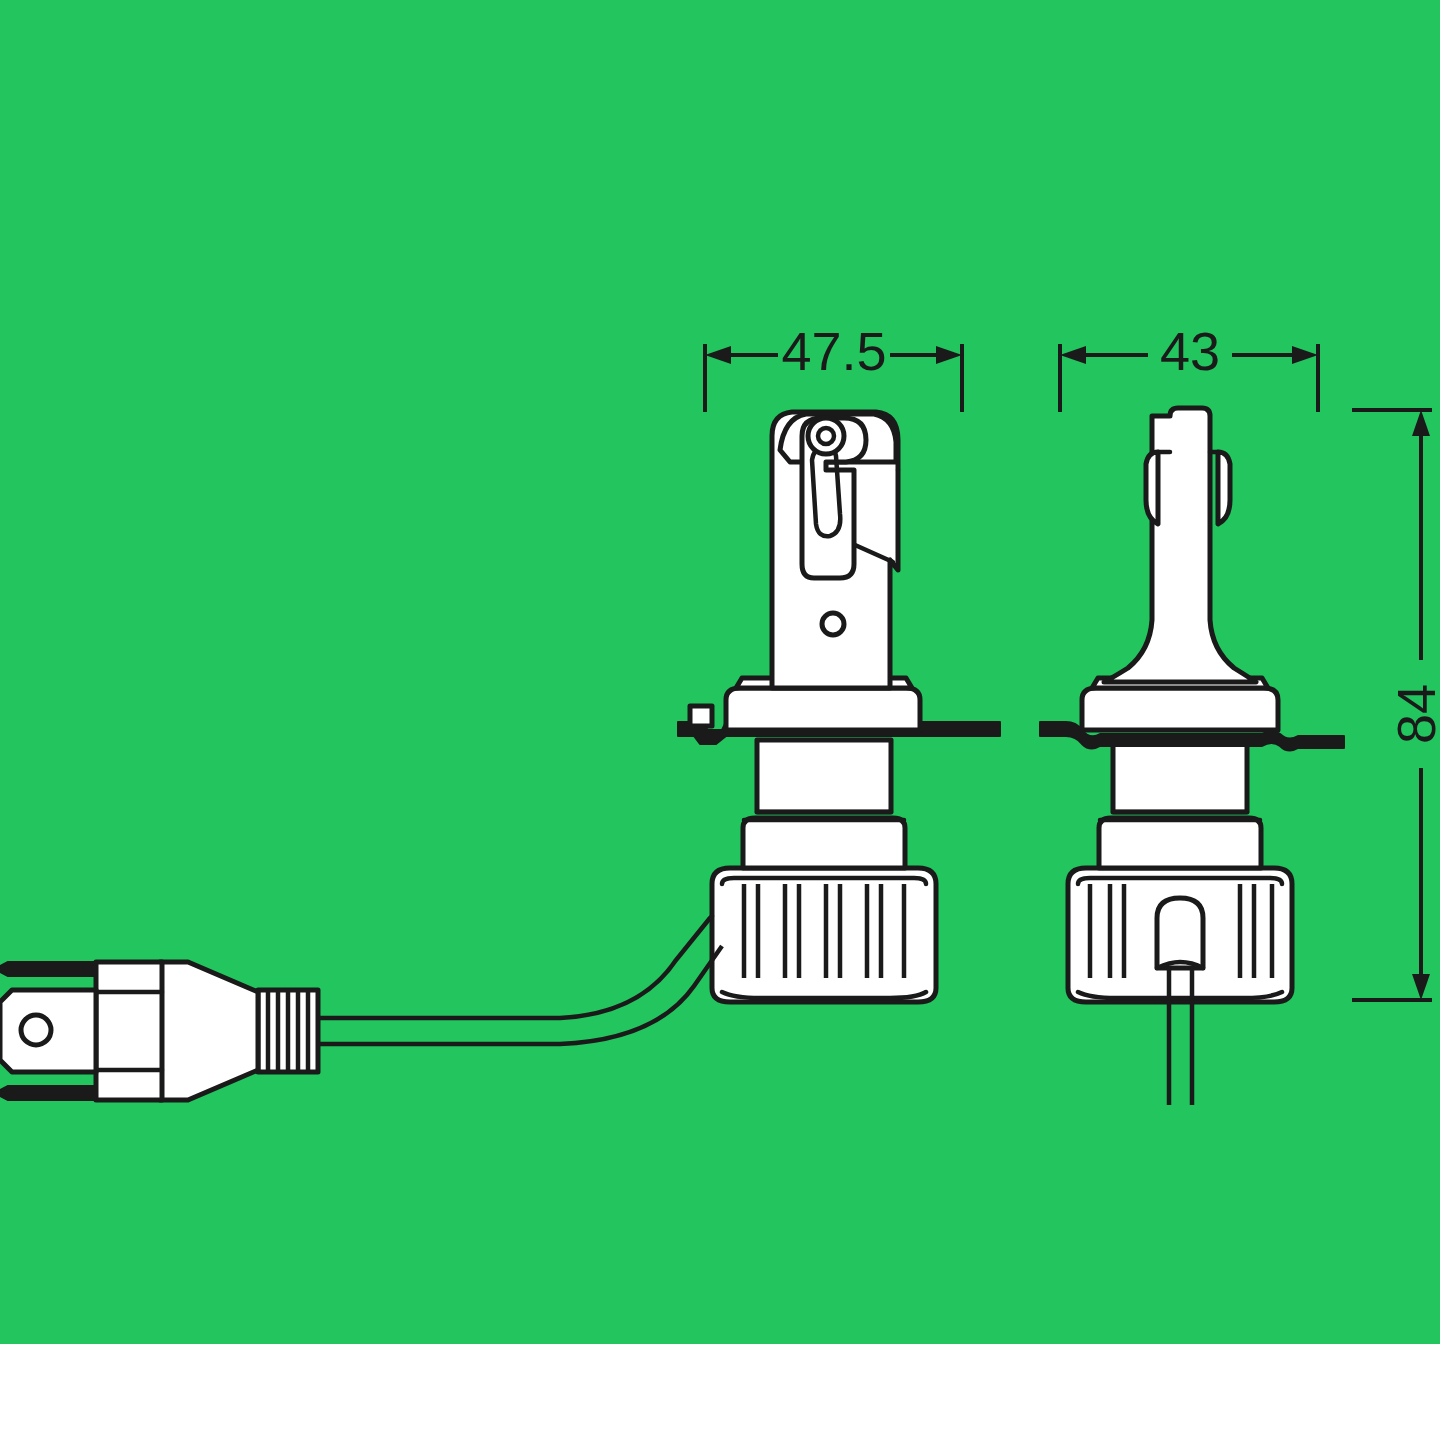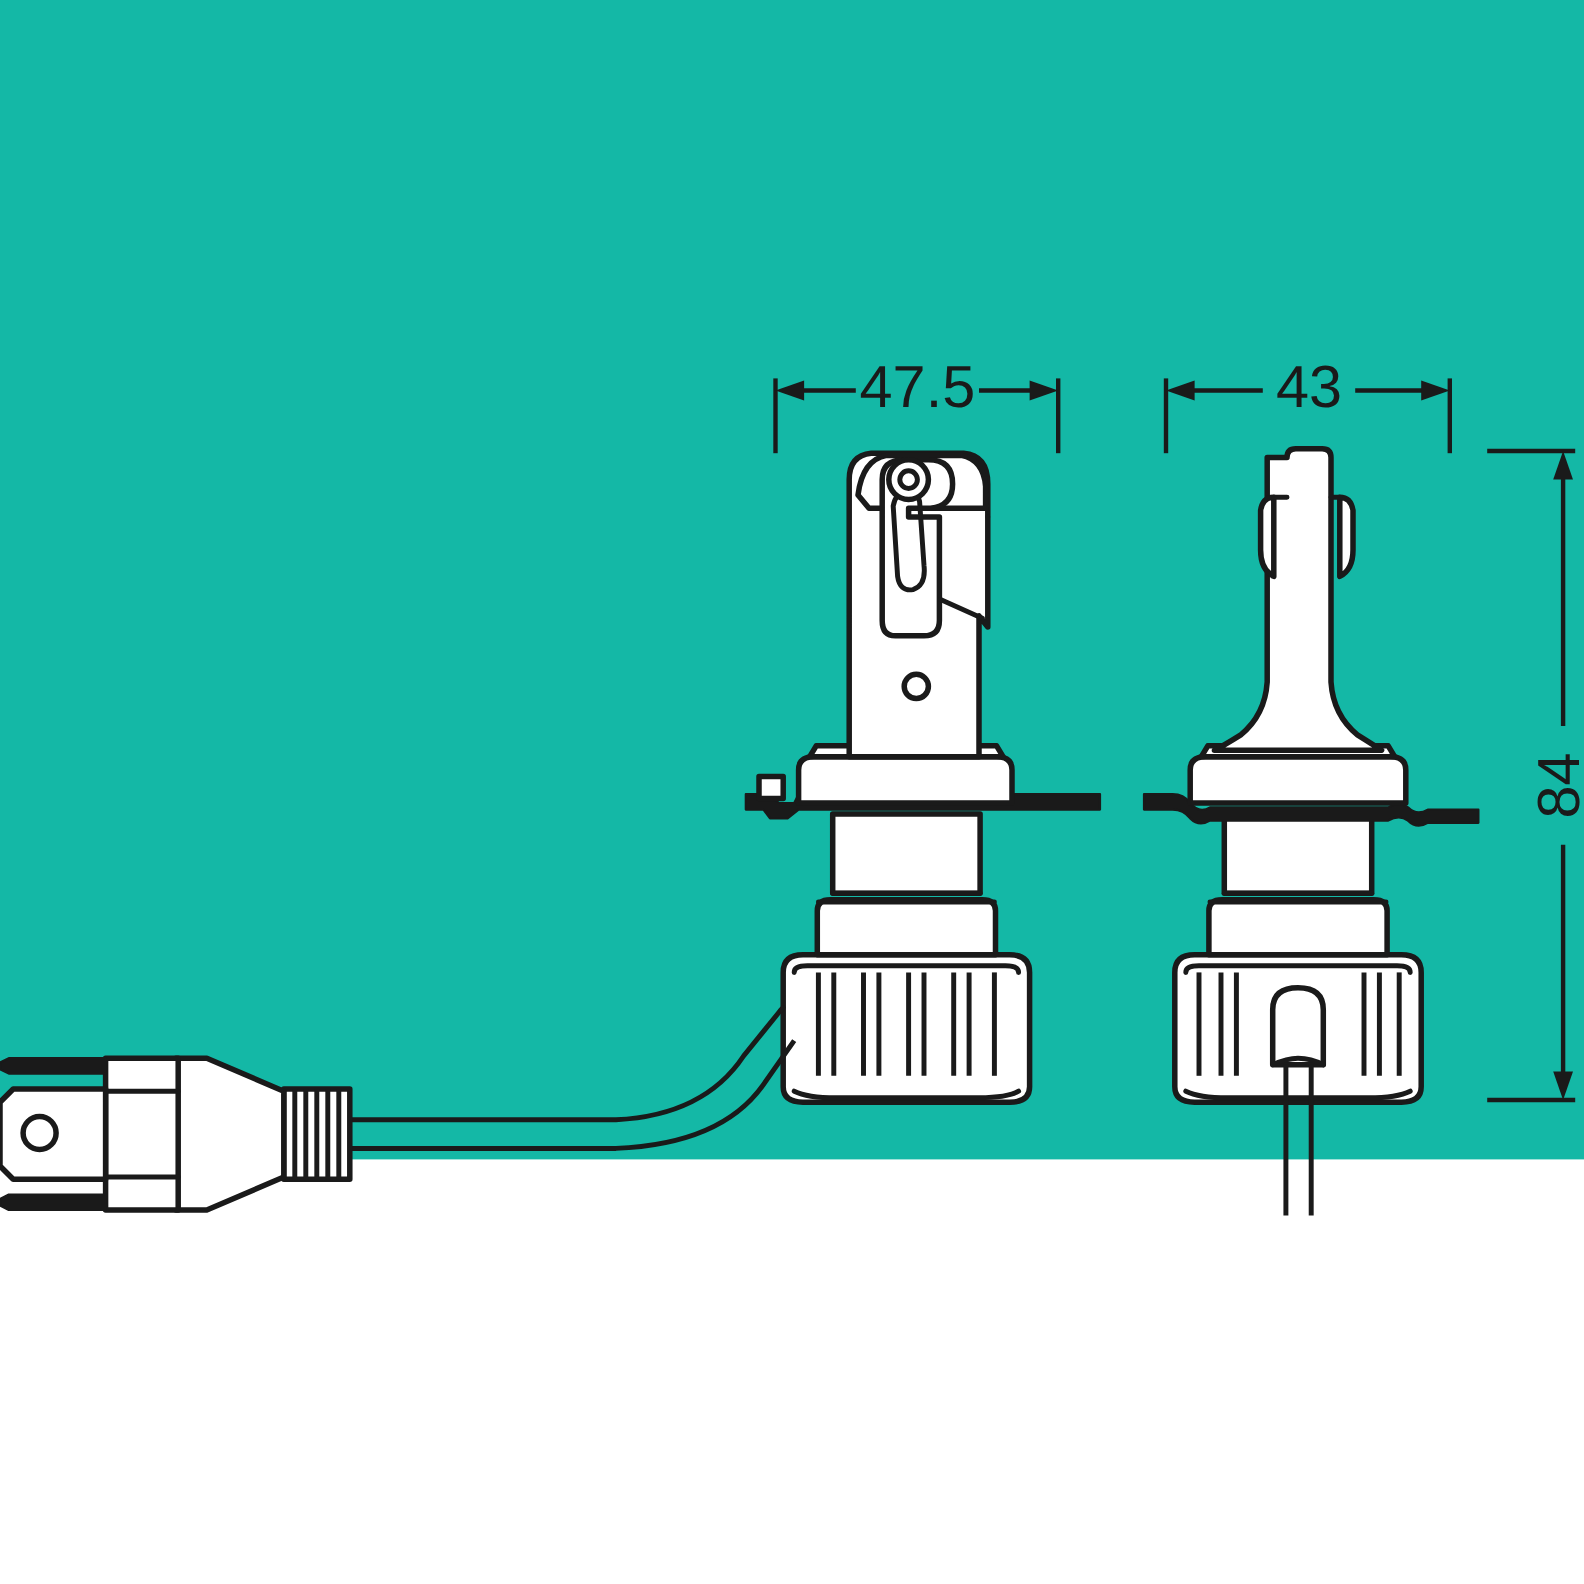--- a/index.html
+++ b/index.html
@@ -9,22 +9,22 @@
   }
   body {
     width: 1440px;
     height: 1440px;
     font-family: "Liberation Sans", sans-serif;
     overflow: hidden;
   }
   #drawing-root {
     position: relative;
     width: 1440px;
-    height: 1054px;
-    background: #14b8a6;
+    height: 1344px;
+    background: #22c55e;
   }
   svg#technical-drawing {
     display: block;
     width: 1440px;
     height: 1440px;
   }
   .outline {
     fill: #ffffff;
     stroke: #1a1a1a;
     stroke-width: 5;

